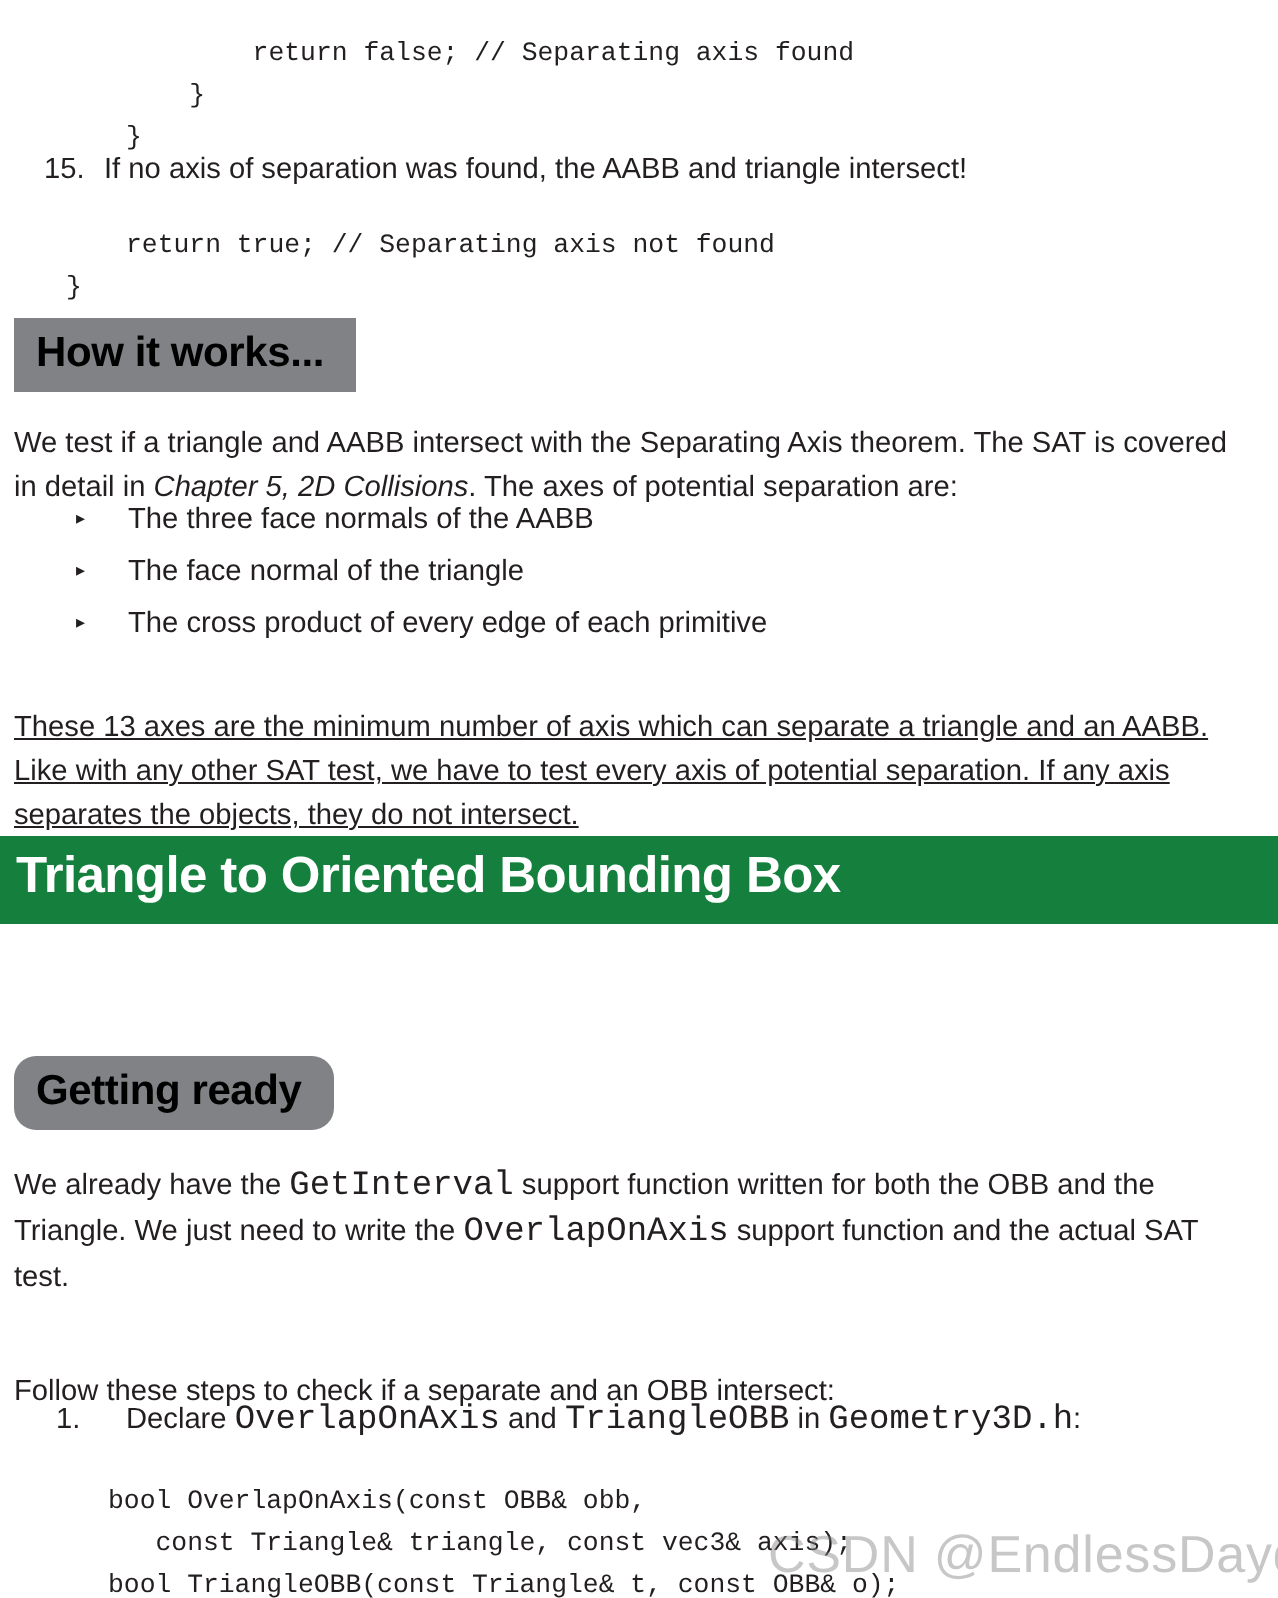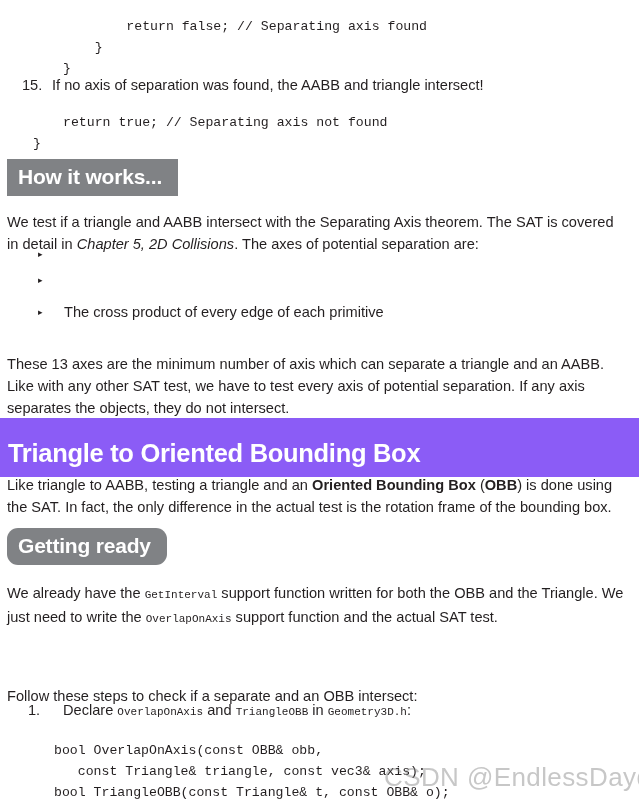--- a/index.html
+++ b/index.html
@@ -58,68 +58,68 @@
   .step-15 .num {
     display: inline-block;
     width: 30px;
   }
 
   
   .head-grey {
     position: absolute;
     left: 7px;
     background: #808285;
-    color: #ffffff;
+    color: #000000;
     font-weight: bold;
     font-size: 21px;
     line-height: 1;
     padding: 7px 16px 9px 11px;
     letter-spacing: -0.2px;
   }
   #head-how-it-works { top: 159px; }
   #head-getting-ready { top: 528px; border-radius: 11px; }
   #head-how-to-do-it { top: 631px; }
 
   
   .head-black {
     position: absolute;
     left: 0px;
     width: 639px;
-    background: #8b5cf6;
+    background: #15803d;
     color: #ffffff;
     font-weight: bold;
     font-size: 25.5px;
     line-height: 1;
-    padding: 23px 0 10px 8px;
+    padding: 8px 0 10px 8px;
     box-sizing: border-box;
     letter-spacing: -0.3px;
   }
   #head-triangle-obb { top: 418px; }
 
   
   .para {
     position: absolute;
     left: 7px;
     width: 617px;
     font-size: 14.6px;
     line-height: 22px;
     color: #231f20;
     margin-top: 12px;
   }
   #para-sat { top: 199px; }
-  #para-13axes { top: 341px; }
+  #para-13axes { top: 341px; text-decoration: underline; }
   #para-obb-intro { top: 462px; }
   #para-getting-ready { top: 570px; }
   #para-follow-steps { top: 673px; }
 
   .para em { font-style: italic; }
   .para b  { font-weight: bold; }
   .icode {
     font-family: "Liberation Mono", "DejaVu Sans Mono", monospace;
-    font-size: 11px;
+    font-size: 17px;
   }
 
   
   .bullets {
     position: absolute;
     left: 38px;
     top: 252px;
     width: 560px;
   }
   .bullet-row {
@@ -182,35 +182,36 @@
   <pre class="code code-mid"><span>return true; // Separating axis not found</span>
 <span style="display:inline-block;margin-left:-30px;">}</span></pre>
 
   <div class="head-grey" id="head-how-it-works">How it works...</div>
 
   <p class="para" id="para-sat"><span>We test if a triangle and AABB intersect with the Separating Axis theorem. The SAT is covered in detail in </span><em>Chapter 5, 2D Collisions</em><span>. The axes of potential separation are:</span></p>
 
   <div class="bullets">
     <div class="bullet-row">
       <span class="bullet-mark">▸</span>
+      <span>The three face normals of the AABB</span>
     </div>
     <div class="bullet-row">
       <span class="bullet-mark">▸</span>
+      <span>The face normal of the triangle</span>
     </div>
     <div class="bullet-row">
       <span class="bullet-mark">▸</span>
       <span>The cross product of every edge of each primitive</span>
     </div>
   </div>
 
   <p class="para" id="para-13axes">These 13 axes are the minimum number of axis which can separate a triangle and an AABB. Like with any other SAT test, we have to test every axis of potential separation. If any axis separates the objects, they do not intersect.</p>
 
   <div class="head-black" id="head-triangle-obb">Triangle to Oriented Bounding Box</div>
 
-  <p class="para" id="para-obb-intro"><span>Like triangle to AABB, testing a triangle and an </span><b>Oriented Bounding Box</b><span> (</span><b>OBB</b><span>) is done using the SAT. In fact, the only difference in the actual test is the rotation frame of the bounding box.</span></p>
 
   <div class="head-grey" id="head-getting-ready">Getting ready</div>
 
   <p class="para" id="para-getting-ready"><span>We already have the </span><span class="icode">GetInterval</span><span> support function written for both the OBB and the Triangle. We just need to write the </span><span class="icode">OverlapOnAxis</span><span> support function and the actual SAT test.</span></p>
 
 
   <p class="para" id="para-follow-steps">Follow these steps to check if a separate and an OBB intersect:</p>
 
   <div class="step-1">
     <span class="num">1.</span><span>Declare </span><span class="icode">OverlapOnAxis</span><span> and </span><span class="icode">TriangleOBB</span><span> in </span><span class="icode">Geometry3D.h</span><span>:</span>

